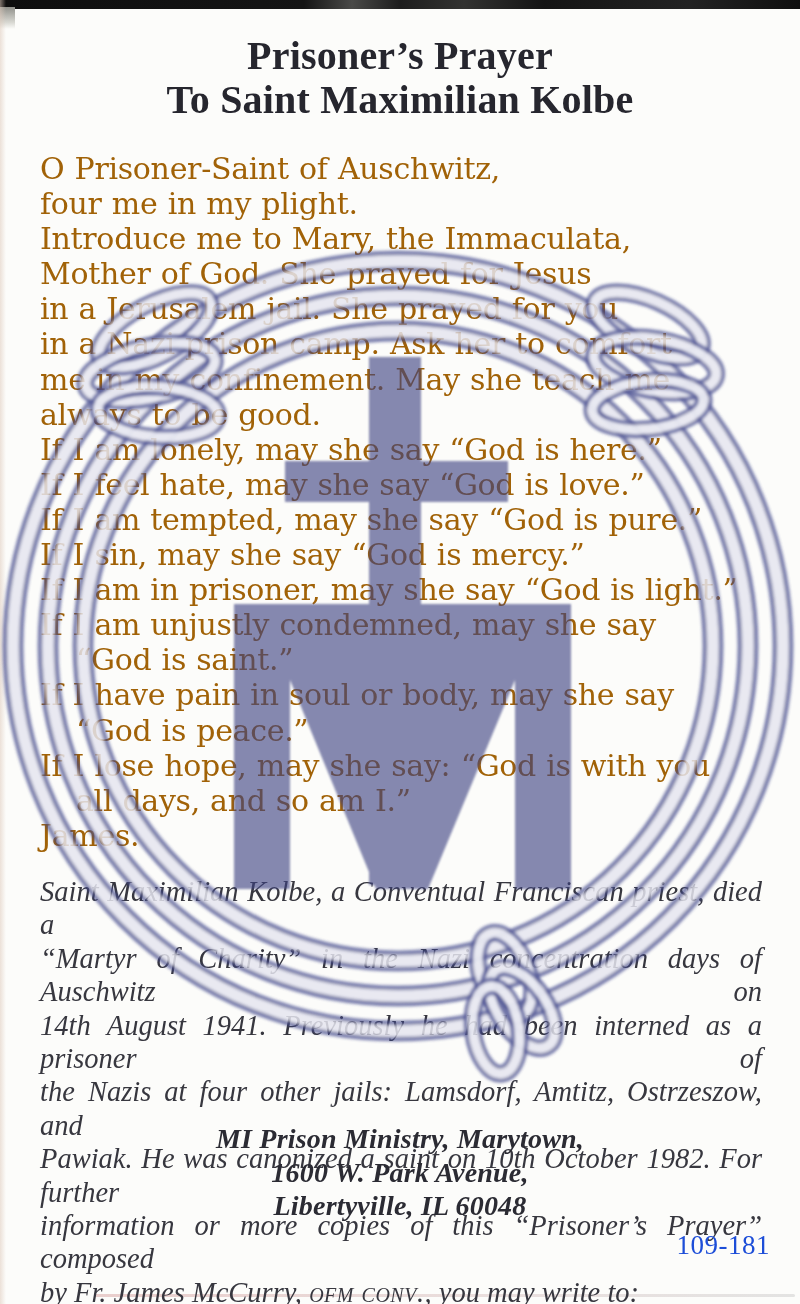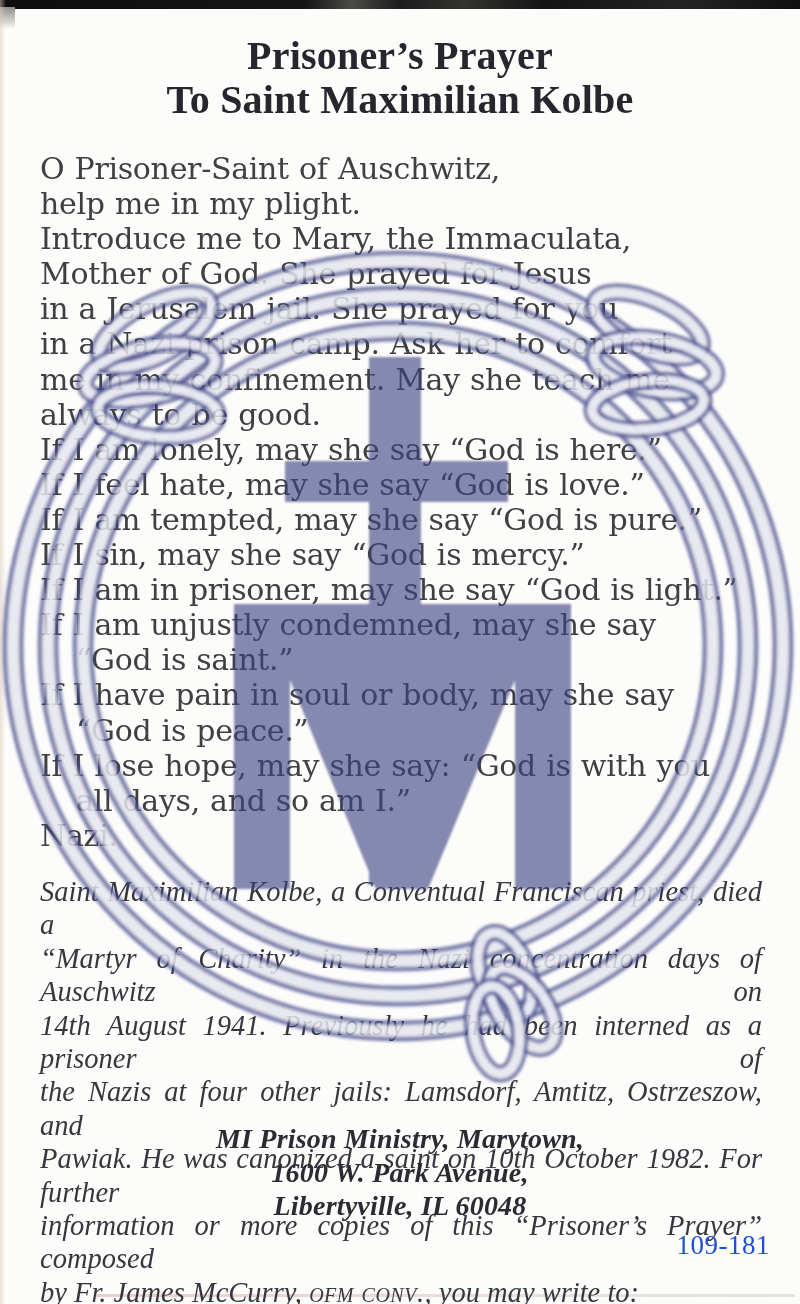--- a/index.html
+++ b/index.html
@@ -28,21 +28,21 @@
   }
   
   .title{
     position:absolute;left:0;top:34px;width:100%;
     text-align:center;font-weight:bold;font-size:40px;line-height:44px;
     color:#26262e;letter-spacing:.2px;
   }
   .prayer{
     position:absolute;left:40px;top:151px;width:740px;
     font-family:"DejaVu Serif","Liberation Serif",serif;
-    font-size:30px;line-height:35.1px;color:#404040;
+    font-size:30px;line-height:35.1px;color:#a16207;
     letter-spacing:-0.3px;word-spacing:1px;
   }
   .prayer div{white-space:pre;}
   .prayer .indent{padding-left:36px;}
   .about{
     position:absolute;left:40px;top:875px;width:722px;
     font-style:italic;font-size:28.5px;line-height:33.4px;color:#37373f;
   }
   .about .justify{text-align:justify;text-align-last:justify;}
   .about .smallcaps{font-variant:small-caps;letter-spacing:.5px;}
@@ -72,39 +72,39 @@
   <div class="paper-left-edge"></div>
   <div class="scan-bottom-line"></div>
 
   <div class="title">
     <div>Prisoner’s Prayer</div>
     <div>To Saint Maximilian Kolbe</div>
   </div>
 
   <div class="prayer">
       <div><span>O Prisoner-Saint of Auschwitz,</span></div>
-      <div><span>help me in my plight.</span></div>
+      <div><span>four me in my plight.</span></div>
       <div><span>Introduce me to Mary, the Immaculata,</span></div>
       <div><span>Mother of God. She prayed for Jesus</span></div>
       <div><span>in a Jerusalem jail. She prayed for you</span></div>
       <div><span>in a Nazi prison camp. Ask her to comfort</span></div>
       <div><span>me in my confinement. May she teach me</span></div>
       <div><span>always to be good.</span></div>
       <div><span>If I am lonely, may she say “God is here.”</span></div>
       <div><span>If I feel hate, may she say “God is love.”</span></div>
       <div><span>If I am tempted, may she say “God is pure.”</span></div>
       <div><span>If I sin, may she say “God is mercy.”</span></div>
       <div><span>If I am in prisoner, may she say “God is light.”</span></div>
       <div><span>If I am unjustly condemned, may she say</span></div>
       <div class="indent"><span>“God is saint.”</span></div>
       <div><span>If I have pain in soul or body, may she say</span></div>
       <div class="indent"><span>“God is peace.”</span></div>
       <div><span>If I lose hope, may she say: “God is with you</span></div>
       <div class="indent"><span>all days, and so am I.”</span></div>
-      <div><span>Nazi.</span></div>
+      <div><span>James.</span></div>
     </div>
 
   <div class="about">
       <div class="justify"><span>Saint Maximilian Kolbe, a Conventual Franciscan priest, died a</span></div>
       <div class="justify"><span>“Martyr of Charity” in the Nazi concentration days of Auschwitz on</span></div>
       <div class="justify"><span>14th August 1941. Previously he had been interned as a prisoner of</span></div>
       <div class="justify"><span>the Nazis at four other jails: Lamsdorf, Amtitz, Ostrzeszow, and</span></div>
       <div class="justify"><span>Pawiak. He was canonized a saint on 10th October 1982. For further</span></div>
       <div class="justify"><span>information or more copies of this “Prisoner’s  Prayer” composed</span></div>
       <div><span>by Fr. James McCurry, </span><span class="smallcaps">ofm conv.</span><span>, you may write to:</span></div>

